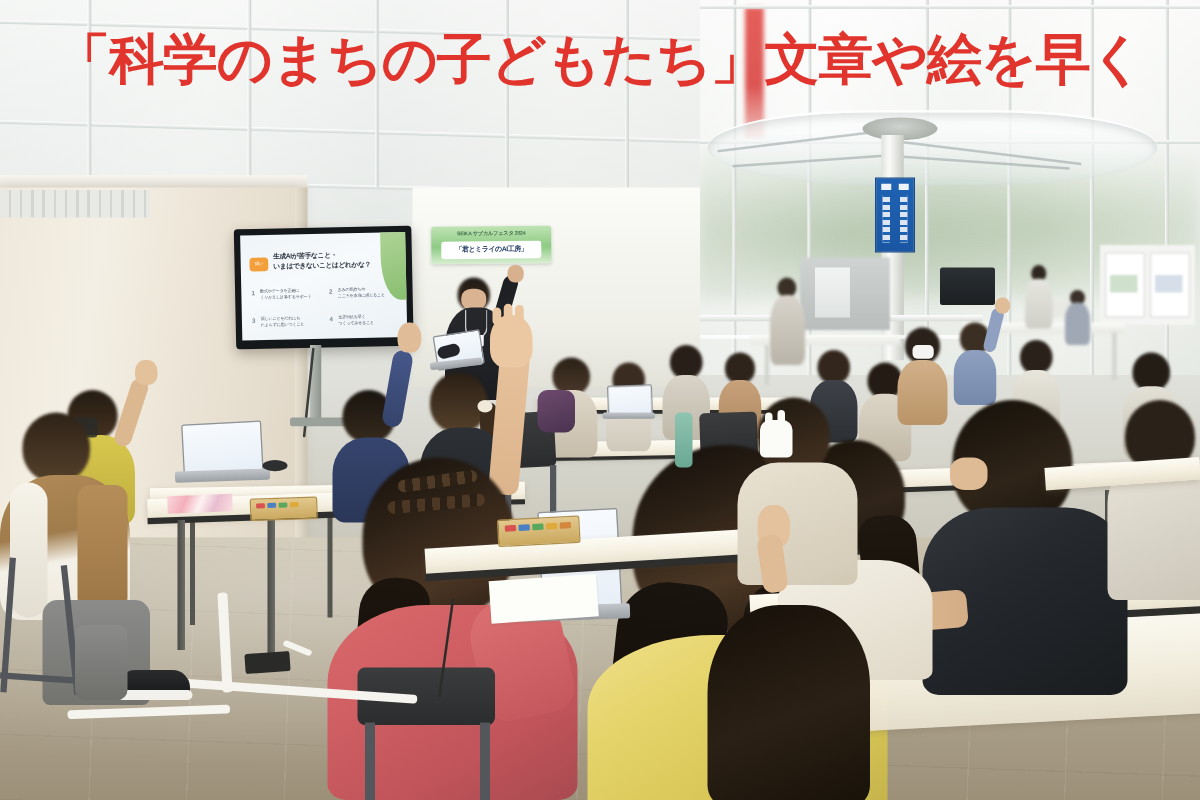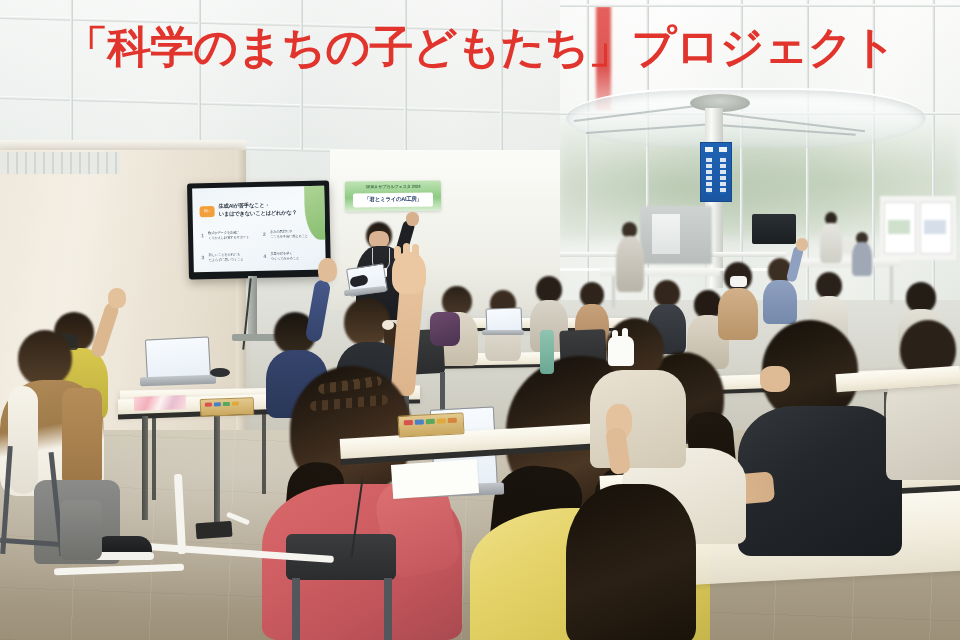--- a/index.html
+++ b/index.html
@@ -608,15 +608,15 @@
   <div class="abs cord" style="left:104px;top:548px;width:230px;height:7px;transform:rotate(4deg);"></div>
   <div class="abs cord" style="left:54px;top:566px;width:130px;height:7px;transform:rotate(-2deg);"></div>
   <div class="abs cord" style="left:176px;top:474px;width:8px;height:80px;transform:rotate(-3deg);"></div>
   <div class="abs powerstrip" style="left:196px;top:522px;width:36px;height:16px;transform:rotate(-4deg);"></div>
   <div class="abs cord" style="left:226px;top:516px;width:24px;height:5px;transform:rotate(22deg);"></div>
 
   <div class="abs" style="left:96px;top:536px;width:56px;height:22px;background:linear-gradient(180deg,#2a2b2d,#17181a);border-radius:12px 14px 6px 6px;"></div>
   <div class="abs" style="left:94px;top:552px;width:60px;height:8px;background:#f2f1ec;border-radius:6px;"></div>
   <div class="abs" style="left:60px;top:500px;width:42px;height:60px;background:linear-gradient(180deg,#8b8c89,#6f706c);border-radius:8px;"></div>
 
-  <div class="abs" id="title">「科学のまちの子どもたち」プロジェクト</div>
+  <div class="abs" id="title">「科学のまちの子どもたち」文章や絵を早く</div>
 
 </div>
 
 </body></html>

